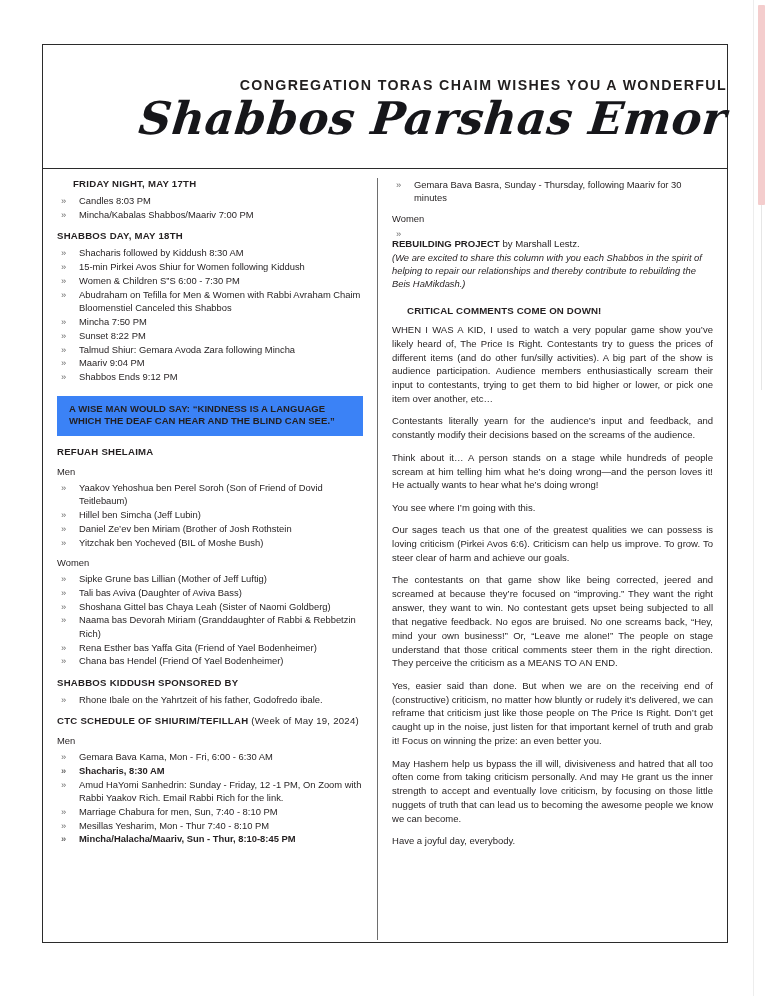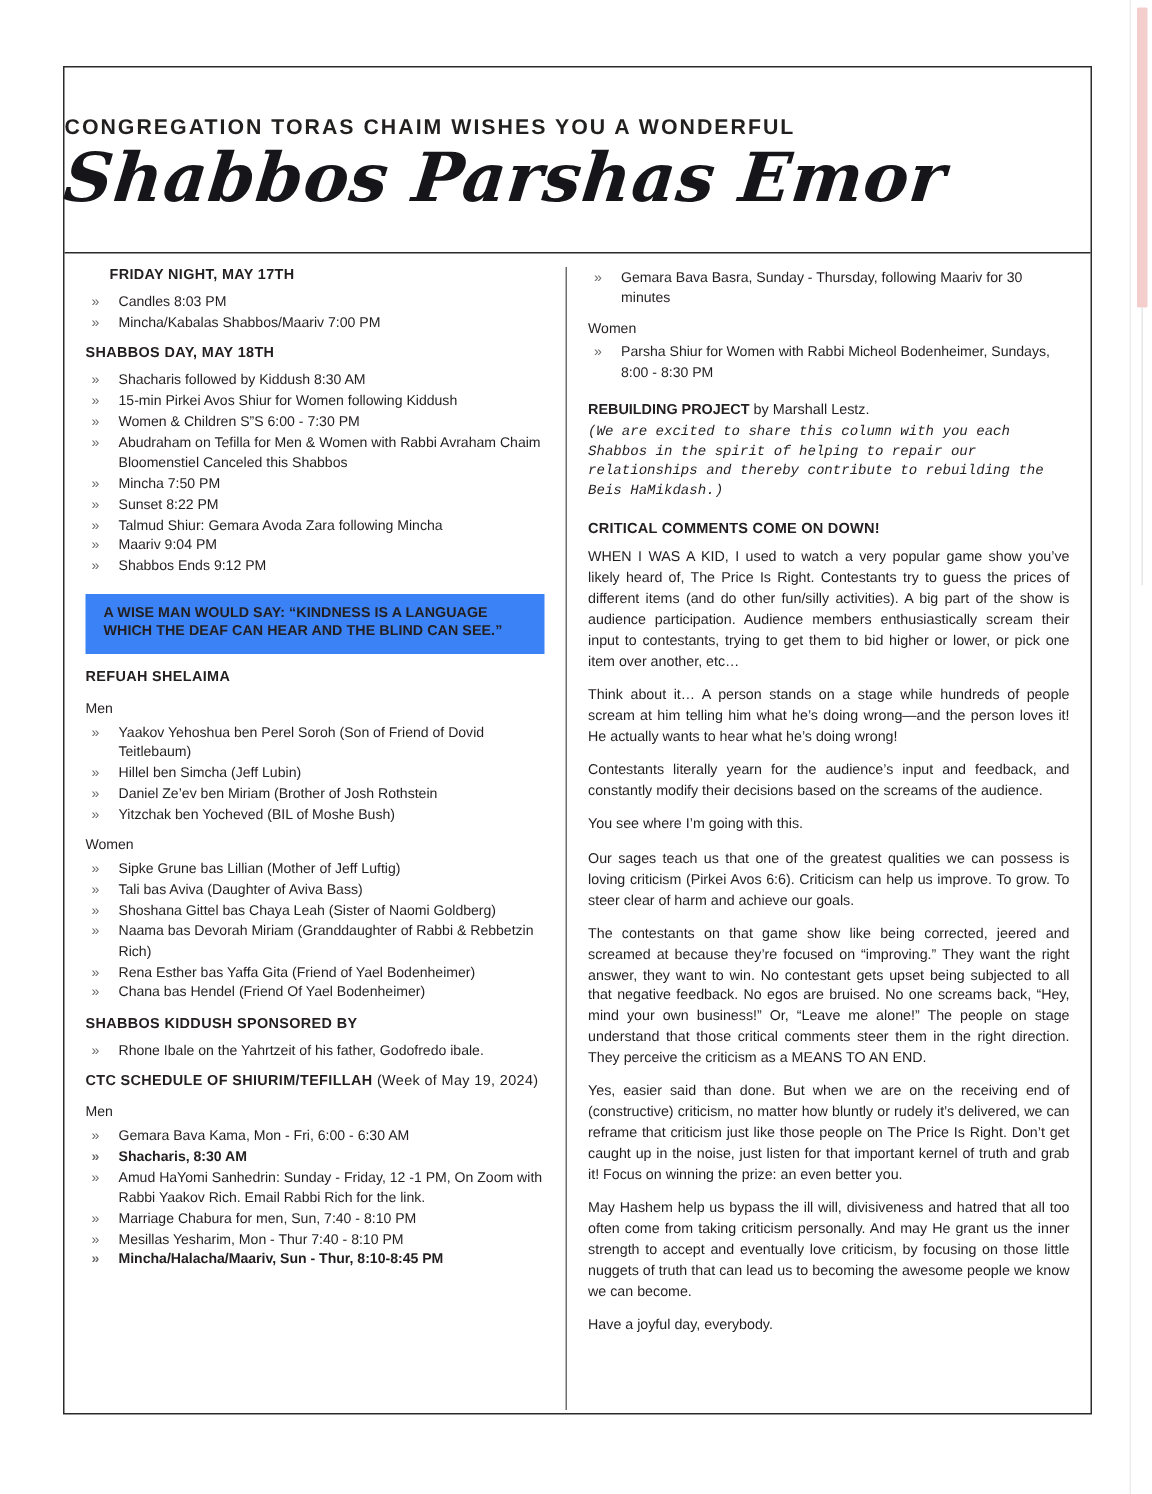--- a/index.html
+++ b/index.html
@@ -24,21 +24,21 @@
     border: 1.6px solid #2b2b2b;
     background: #fff;
   }
 
   
   #masthead {
     height: 124px;
     border-bottom: 1.6px solid #2b2b2b;
     display: flex;
     flex-direction: column;
-    align-items: flex-start;
+    align-items: flex-end;
     justify-content: center;
     padding-top: 6px;
   }
   #masthead .kicker {
     font-size: 14.2px;
     font-weight: bold;
     letter-spacing: 1.35px;
     color: #221f1f;
     text-align: center;
     margin-bottom: 2px;
@@ -128,27 +128,26 @@
     margin: 14px 0 1px 0;
     line-height: 1.3;
   }
   .art-head .by { font-weight: normal; }
   .art-note {
     font-size: 9.4px;
     font-style: italic;
     line-height: 1.38;
     color: #231f20;
     margin: 0 0 4px 0;
-    font-family: Liberation Mono, monospace;
   }
   .art-title {
     font-size: 9.7px;
     font-weight: bold;
     color: #231f20;
-    margin: 14px 0 7px 0;
+    margin: 14px 0 7px 15px;
     letter-spacing: 0.15px;
   }
   .art-p {
     font-size: 9.5px;
     line-height: 1.46;
     color: #231f20;
     margin: 0 0 8.5px 0;
     text-align: justify;
     hyphens: auto;
   }
@@ -270,31 +269,31 @@
 
       </div>
 
       <div class="col" id="col-right">
 
         <ul class="bul" id="sched-men-cont">
             <li><span class="bullet">»</span><span>Gemara Bava Basra, Sunday - Thursday, following Maariv for 30 minutes</span></li>
           </ul>
         <div class="subhead">Women</div>
         <ul class="bul" id="sched-women">
-            <li><span class="bullet">»</span><span>Parsha Shiur for Women with Rabbi Micheol Bodenheimer, Sundays, 8:00 - 8:30 PM</span></li>
+            <li><span class="bullet">»</span></li>
           </ul>
 
         <div class="art-head"><span>REBUILDING PROJECT</span><span class="by"> by Marshall Lestz.</span></div>
         <div class="art-note">(We are excited to share this column with you each Shabbos in the spirit of helping to repair our relationships and thereby contribute to rebuilding the Beis HaMikdash.)</div>
 
         <div class="art-title">CRITICAL COMMENTS COME ON DOWN!</div>
         <div id="article-body">
             <p class="art-p">WHEN I WAS A KID, I used to watch a very popular game show you’ve likely heard of, The Price Is Right. Contestants try to guess the prices of different items (and do other fun/silly activities). A big part of the show is audience participation. Audience members enthusiastically scream their input to contestants, trying to get them to bid higher or lower, or pick one item over another, etc…</p>
+            <p class="art-p">Contestants literally yearn for the audience’s input and feedback, and constantly modify their decisions based on the screams of the audience.</p>
             <p class="art-p">Think about it… A person stands on a stage while hundreds of people scream at him telling him what he’s doing wrong—and the person loves it! He actually wants to hear what he’s doing wrong!</p>
-            <p class="art-p">Contestants literally yearn for the audience’s input and feedback, and constantly modify their decisions based on the screams of the audience.</p>
             <p class="art-p">You see where I’m going with this.</p>
             <p class="art-p">Our sages teach us that one of the greatest qualities we can possess is loving criticism (Pirkei Avos 6:6). Criticism can help us improve. To grow. To steer clear of harm and achieve our goals.</p>
             <p class="art-p">The contestants on that game show like being corrected, jeered and screamed at because they’re focused on “improving.” They want the right answer, they want to win. No contestant gets upset being subjected to all that negative feedback. No egos are bruised. No one screams back, “Hey, mind your own business!” Or, “Leave me alone!” The people on stage understand that those critical comments steer them in the right direction. They perceive the criticism as a MEANS TO AN END.</p>
             <p class="art-p">Yes, easier said than done. But when we are on the receiving end of (constructive) criticism, no matter how bluntly or rudely it’s delivered, we can reframe that criticism just like those people on The Price Is Right. Don’t get caught up in the noise, just listen for that important kernel of truth and grab it! Focus on winning the prize: an even better you.</p>
             <p class="art-p">May Hashem help us bypass the ill will, divisiveness and hatred that all too often come from taking criticism personally. And may He grant us the inner strength to accept and eventually love criticism, by focusing on those little nuggets of truth that can lead us to becoming the awesome people we know we can become.</p>
             <p class="art-p">Have a joyful day, everybody.</p>
           </div>
 
       </div>
 

